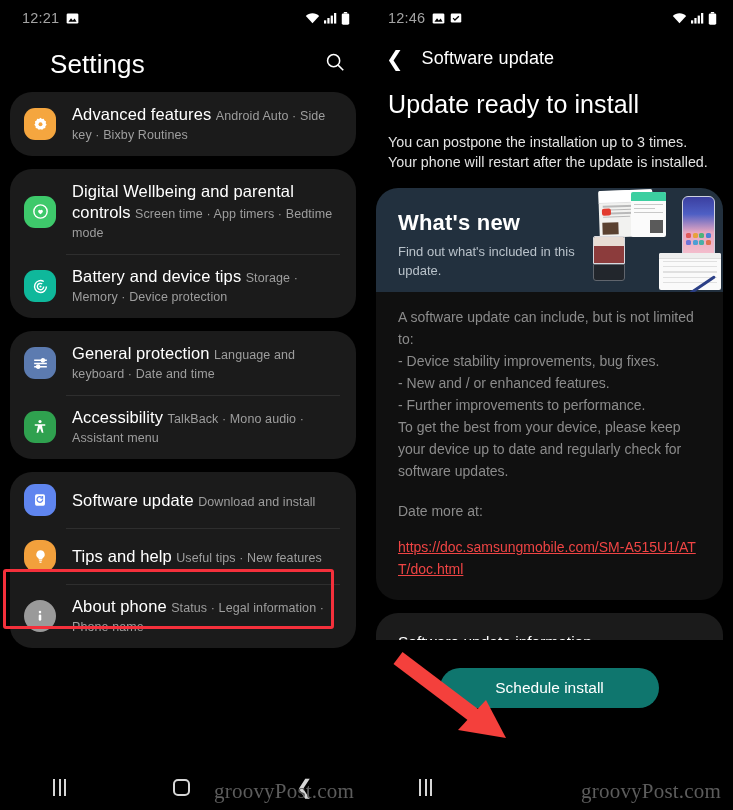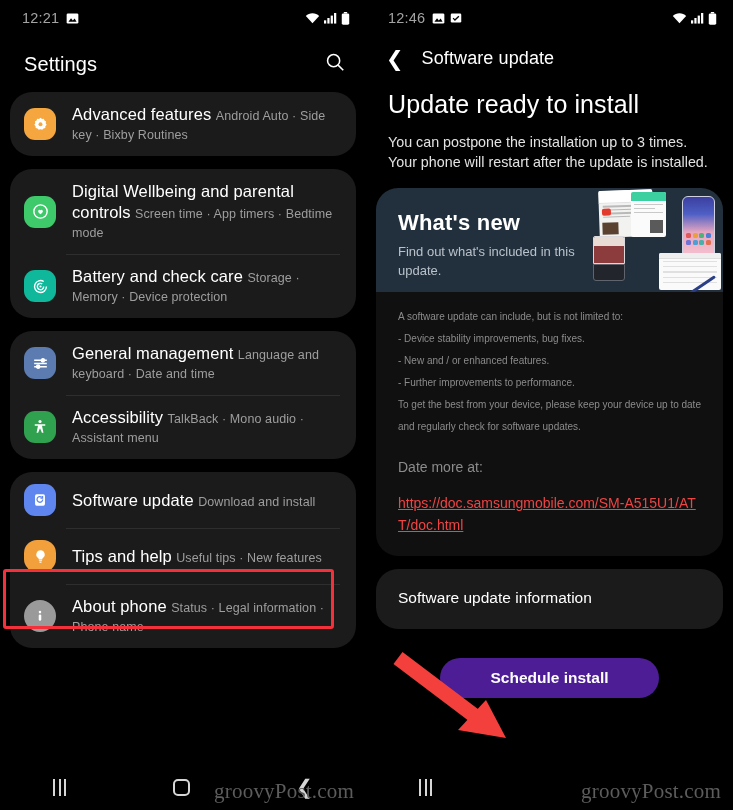--- a/index.html
+++ b/index.html
@@ -23,21 +23,21 @@
   .sb-left-icons { display:flex; align-items:center; gap:5px; margin-left:7px; }
   .sb-spacer { flex: 1; }
   .sb-right-icons { display: flex; align-items: center; gap: 4px; }
   .ic { display:block; }
 
   
   .settings-header {
     height: 56px; display: flex; align-items: center;
     padding: 0 20px 0 24px;
   }
-  .settings-title { font-size: 20px; color: #fff; font-weight: 400; letter-spacing: .1px; }
+  .settings-title { font-size: 26px; color: #fff; font-weight: 400; letter-spacing: .1px; margin-left: 26px; }
   .settings-header .grow { flex: 1; }
 
   
   .cards { padding: 0 10px; }
   .card {
     background: #1b1b1b;
     border-radius: 22px;
     margin-bottom: 13px;
     overflow: hidden;
   }
@@ -124,40 +124,40 @@
   .art-tab { position:absolute; right: 2px; bottom: 2px; width: 62px; height: 37px; background: #fafafa; border-radius: 2px; overflow: hidden; }
   .art-tab .tbar { height: 6px; background: #eee; border-bottom: 1px solid #ddd; }
   .art-tab .grid { position:absolute; inset: 8px 4px 4px 4px; }
   .art-tab .grid i { display:block; height: 1.2px; background: #e0e0e0; margin-bottom: 4px; }
   .art-pen { position:absolute; right: 8px; bottom: 14px; width: 48px; height: 2.6px; background: #2b3f86; transform: rotate(-34deg); transform-origin: right center; border-radius: 2px; }
 
   .detail-card {
     margin: 0 10px; background: #101010; border-radius: 0 0 22px 22px;
     padding: 14px 22px 20px 22px;
   }
-  .detail-p { font-size: 10px; color: #8b8b8b; line-height: 22px; }
+  .detail-p { font-size: 14px; color: #8b8b8b; line-height: 22px; }
   .learn { margin-top: 18px; font-size: 14px; color: #8b8b8b; line-height: 22px; }
   .learn a { color: #ef4444; text-decoration: underline; display: block; word-break: break-all; margin-top: 14px; }
 
   .info-card {
     margin: 13px 10px 0 10px; background: #1b1b1b; border-radius: 22px;
     padding: 20px 22px 22px 22px;
   }
   .info-title { font-size: 15.5px; color: #fff; }
 
   .bottom-bar {
     position: absolute; left: 0; right: 0; bottom: 0; height: 170px;
     background: #000;
   }
   .btn {
     position: absolute; left: 74px; width: 219px; height: 40px;
     border-radius: 20px; display: flex; align-items: center; justify-content: center;
     font-size: 15.5px; color: #fff;
   }
-  .btn.schedule { top: 18px; background: #4c1d95; font-weight: bold; }
+  .btn.schedule { top: 28px; background: #0f766e; font-weight: normal; }
   .btn.install { top: 76px; background: #3a8bf5; font-weight: bold; }
 
   .arrow { position: absolute; left: 26px; top: 12px; width: 170px; height: 110px; pointer-events:none; }
 </style>
 </head>
 <body>
 
 <div class="stage">
 
   <div class="phone left">
@@ -238,41 +238,41 @@
           <span class="row-icon">
             <span class="sq" style="background:#0fb89b">
               <svg width="19" height="19" viewBox="0 0 24 24" fill="none" stroke="#fff" stroke-width="1.8">
                 <path d="M19.5 12a7.5 7.5 0 1 1-3.4-6.3"></path>
                 <path d="M16 12a4 4 0 1 1-1.8-3.3"></path>
                 <circle cx="12" cy="12" r="1.4" fill="#fff" stroke="none"></circle>
               </svg>
             </span>
           </span>
           <span class="row-text">
-            <span class="row-title">Battery and check care</span>
+            <span class="row-title">Battery and device tips</span>
             <span class="row-sub">Storage  ·  Memory  ·  Device protection</span>
           </span>
         </div>
       </div>
 
       <div class="card">
         <div class="row">
           <span class="row-icon">
             <span class="sq" style="background:#5c7bb0">
               <svg width="19" height="19" viewBox="0 0 24 24" stroke="#fff" stroke-width="1.8" fill="none">
                 <line x1="4" y1="8" x2="20" y2="8"></line>
                   <line x1="4" y1="12" x2="20" y2="12"></line>
                   <line x1="4" y1="16" x2="20" y2="16"></line>
                 <circle cx="15" cy="8" r="2" fill="#fff"></circle>
                   <circle cx="9" cy="16" r="2" fill="#fff"></circle>
               </svg>
             </span>
           </span>
           <span class="row-text">
-            <span class="row-title">General management</span>
+            <span class="row-title">General protection</span>
             <span class="row-sub">Language and keyboard  ·  Date and time</span>
           </span>
         </div>
         <div class="row">
           <span class="row-icon">
             <span class="sq" style="background:#2fa14f">
               <svg width="18" height="18" viewBox="0 0 24 24" fill="#fff">
                 <circle cx="12" cy="4.6" r="2.1"></circle>
                 <path d="M5 8.4h14v1.9h-4.3l1.9 9.3h-2.1L12 13.8l-2.5 5.8H7.4l1.9-9.3H5z"></path>
               </svg>

